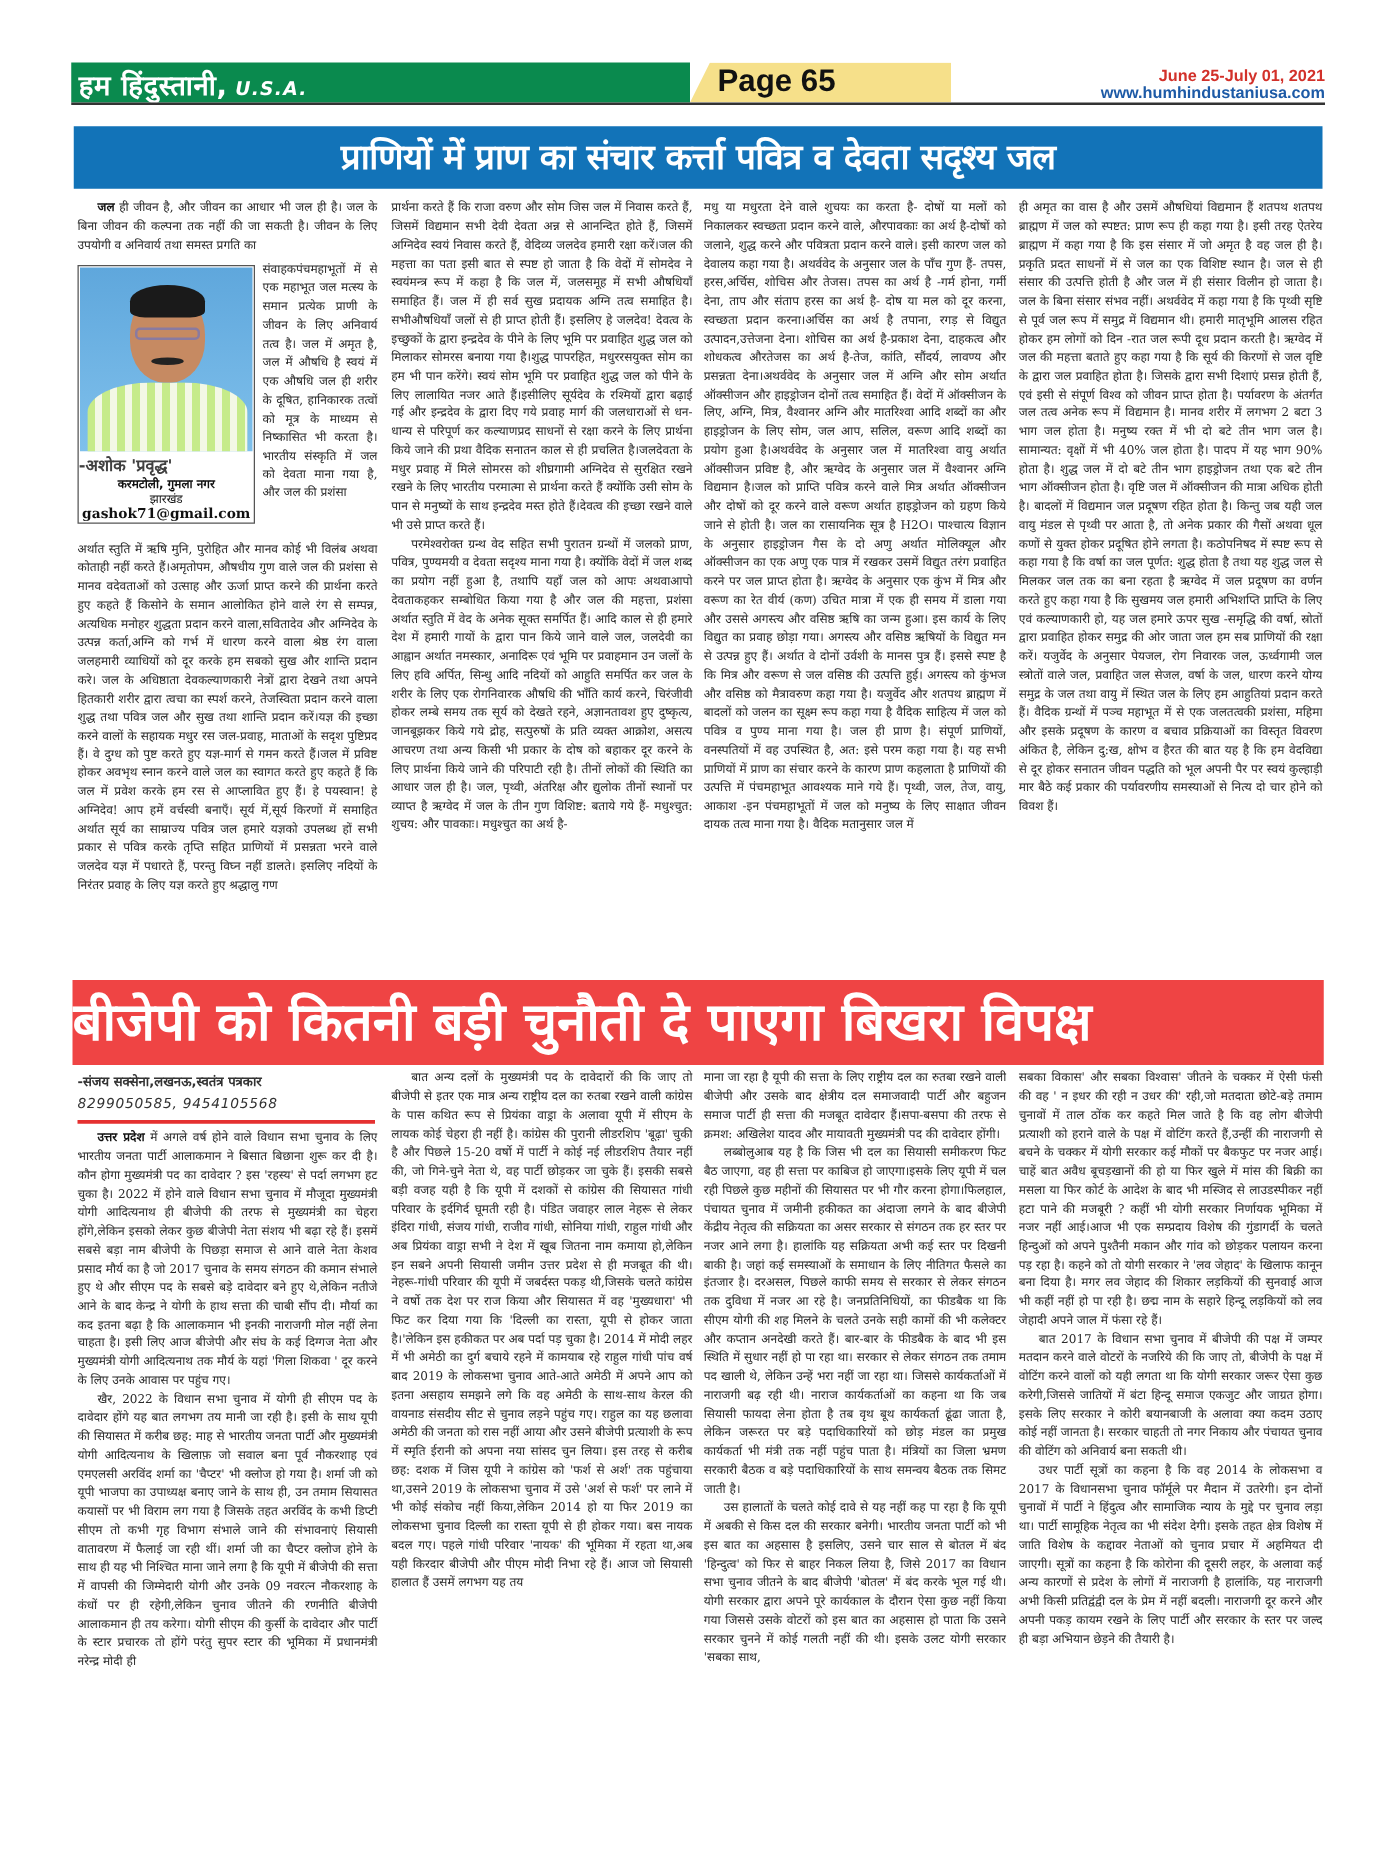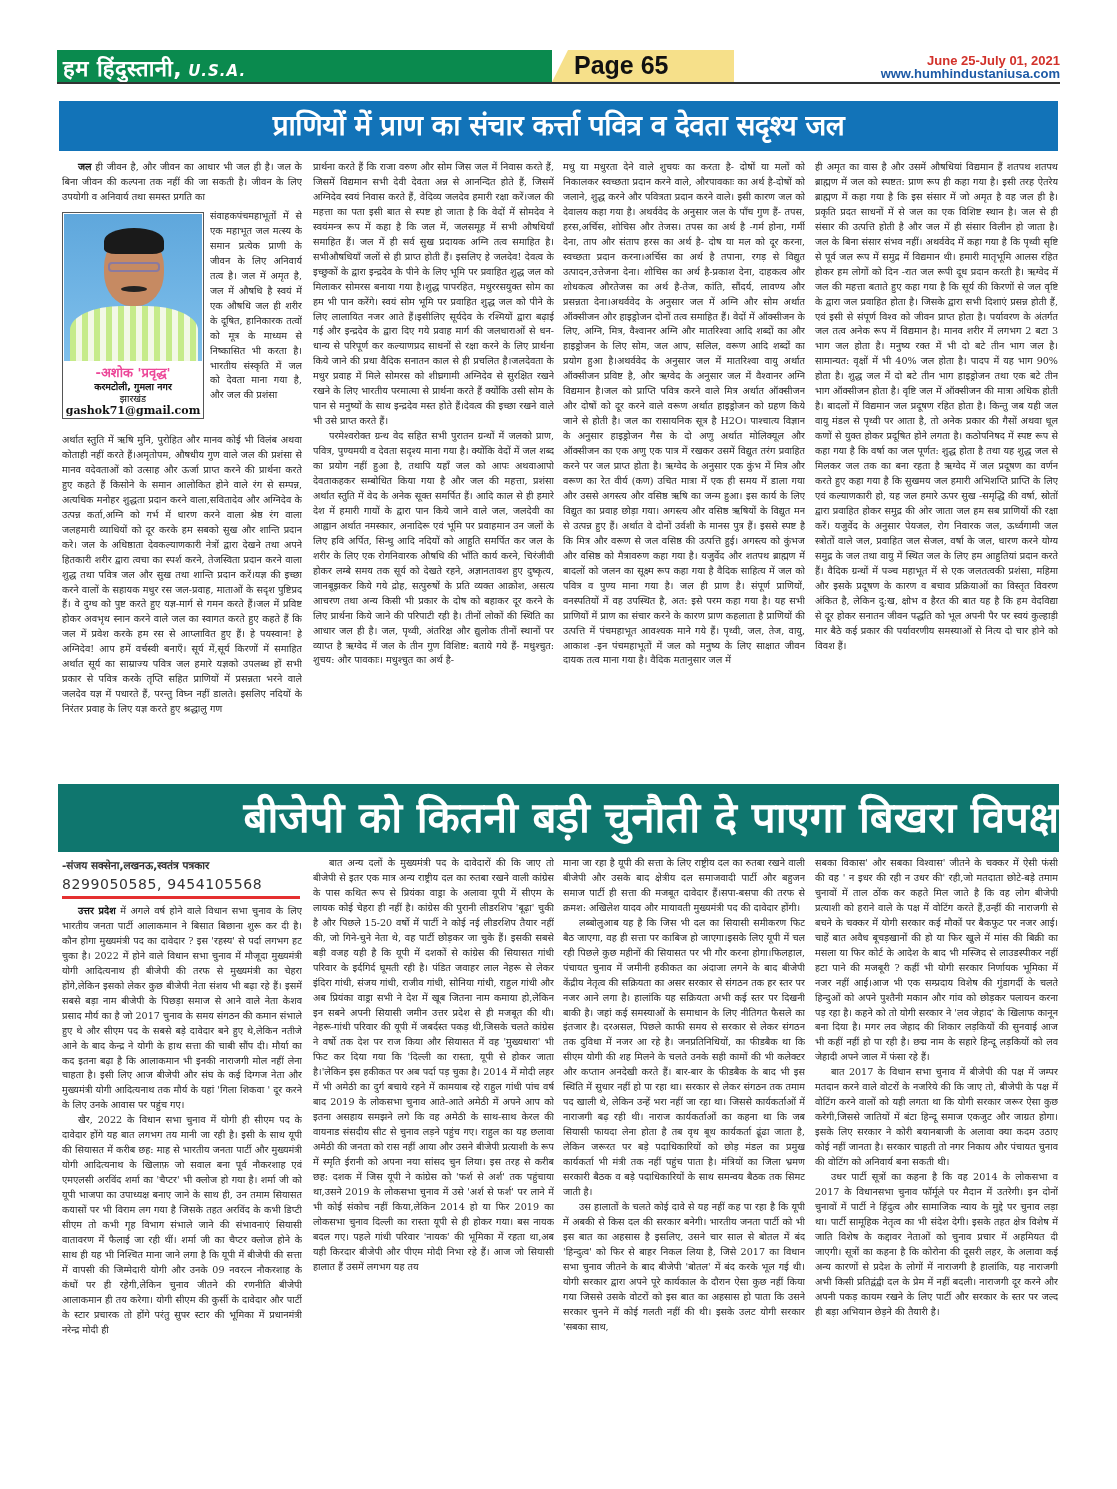--- a/index.html
+++ b/index.html
@@ -3,50 +3,50 @@
 <meta charset="utf-8">
 <style>
   * { box-sizing: border-box; margin: 0; padding: 0; }
   html, body { width: 1117px; height: 1489px; background: #ffffff; overflow: hidden; }
   body { font-family: "DejaVu Sans", sans-serif; color: #222; position: relative; }
 
   .masthead { position: absolute; left: 57px; top: 50px; width: 1003px; height: 33px; }
   .mast-green { position: absolute; left: 0; top: 0; width: 495px; height: 32px; background: #0a8a4e; }
   .mast-title { position: absolute; left: 6px; top: 2px; color: #fff; font-family: "DejaVu Sans", sans-serif; font-weight: bold; font-size: 22px; letter-spacing: 0.5px; white-space: nowrap; }
   .mast-title .usa { font-style: italic; font-size: 15px; margin-left: 6px; letter-spacing: 1px; }
-  .mast-page { position: absolute; left: 495px; top: 0; width: 182px; height: 32px; background: #f6e08a; clip-path: polygon(16px 0, 100% 0, 100% 100%, 0 100%); }
+  .mast-page { position: absolute; left: 495px; top: 0; width: 209px; height: 32px; background: #f6e08a; clip-path: polygon(16px 0, 100% 0, 100% 100%, 0 100%); }
   .mast-page span { position: absolute; left: 22px; top: 1px; font-family: "Liberation Sans", sans-serif; font-weight: bold; font-size: 25px; color: #111; }
   .mast-rule { position: absolute; left: 0; top: 32px; width: 100%; height: 2px; background: #333; }
   .mast-date { position: absolute; right: 0; top: 3px; color: #d2312a; font-family: "Liberation Sans", sans-serif; font-weight: bold; font-size: 13px; }
   .mast-url { position: absolute; right: 0; top: 16px; color: #1d5aa6; font-family: "Liberation Sans", sans-serif; font-weight: bold; font-size: 13px; }
 
   .headline1 { position: absolute; left: 59px; top: 101px; width: 999px; height: 50px; background: #1273b8; color: #fff; text-align: center; font-family: "DejaVu Sans", sans-serif; font-weight: bold; font-size: 28px; line-height: 50px; white-space: nowrap; overflow: hidden; letter-spacing: -0.5px; }
 
   .col { position: absolute; font-family: "DejaVu Serif", serif; font-size: 9.6px; line-height: 14.95px; color: #2a2a2a; text-align: justify; overflow: hidden; }
   .col p { text-indent: 16px; }
   .col p.noindent { text-indent: 0; }
   .col b { color: #111; }
 
   .author-box { position: absolute; left: 62px; top: 212px; width: 142px; height: 207px; border: 1px solid #555; background: #fff; }
   .photo { position: absolute; left: 1px; top: 1px; width: 138px; height: 147px; background: linear-gradient(#5fa7dc, #7fc0ec); overflow: hidden; }
   .photo .head { position: absolute; left: 40px; top: 18px; width: 60px; height: 74px; border-radius: 48% 48% 45% 45%; background: #c68a62; }
   .photo .hair { position: absolute; left: 40px; top: 14px; width: 60px; height: 26px; border-radius: 50% 50% 20% 20%; background: #1a1a1a; }
   .photo .glasses { position: absolute; left: 44px; top: 48px; width: 52px; height: 10px; border: 2px solid #8a7aa0; border-radius: 4px; }
   .photo .mustache { position: absolute; left: 57px; top: 72px; width: 26px; height: 6px; border-radius: 50%; background: #222; }
   .photo .shirt { position: absolute; left: 6px; top: 92px; width: 128px; height: 60px; border-radius: 40% 40% 0 0; background: repeating-linear-gradient(90deg, #c6eb8a 0 6px, #f3f8e6 6px 12px), #c6eb8a; }
-  .author-name { position: absolute; left: 0; top: 150px; width: 100%; text-align: center; color: #ec4899; font-weight: bold; font-size: 13px; font-family: "DejaVu Sans", sans-serif; }
+  .author-name { position: absolute; left: 0; top: 150px; width: 100%; color: #404040; font-weight: bold; font-size: 13px; font-family: "DejaVu Sans", sans-serif; }
   .author-place { position: absolute; left: 0; top: 167px; width: 100%; text-align: center; font-weight: bold; font-size: 9.5px; color: #111; }
   .author-state { position: absolute; left: 0; top: 179px; width: 100%; text-align: center; font-weight: normal; font-size: 9.5px; color: #111; }
   .author-email { position: absolute; left: 0; top: 191px; width: 100%; text-align: center; font-family: "DejaVu Serif", serif; font-weight: bold; font-size: 11px; color: #111; }
 
-  .headline2 { position: absolute; left: 58px; top: 784px; width: 1001px; height: 68px; background: #0f766e; color: #fff; text-align: right; font-family: "DejaVu Sans", sans-serif; font-weight: bold; font-size: 42px; line-height: 68px; white-space: nowrap; overflow: hidden; }
+  .headline2 { position: absolute; left: 58px; top: 784px; width: 1001px; height: 68px; background: #ef4444; color: #fff; text-align: left; font-family: "DejaVu Sans", sans-serif; font-weight: bold; font-size: 42px; line-height: 68px; white-space: nowrap; overflow: hidden; }
 
   .byline { position: absolute; left: 62px; top: 858px; width: 225px; }
   .byline .name { font-family: "DejaVu Sans", sans-serif; font-weight: bold; font-size: 10.5px; color: #333; white-space: nowrap; }
-  .byline .phone { margin-top: 4px; font-family: "DejaVu Sans", sans-serif; font-size: 14px; letter-spacing: 0.6px; color: #333; }
+  .byline .phone { margin-top: 4px; font-family: "DejaVu Sans", sans-serif; font-size: 11px; letter-spacing: 0.6px; color: #333; font-style: italic; }
   .red-rule { position: absolute; left: 62px; top: 896px; width: 238px; height: 3px; background: #e53030; }
 </style>
 </head>
 <body>
 
 <div class="masthead">
   <div class="mast-green">
     <div class="mast-title"><span>हम हिंदुस्तानी,</span><span class="usa">U.S.A.</span></div>
   </div>
   <div class="mast-page">

